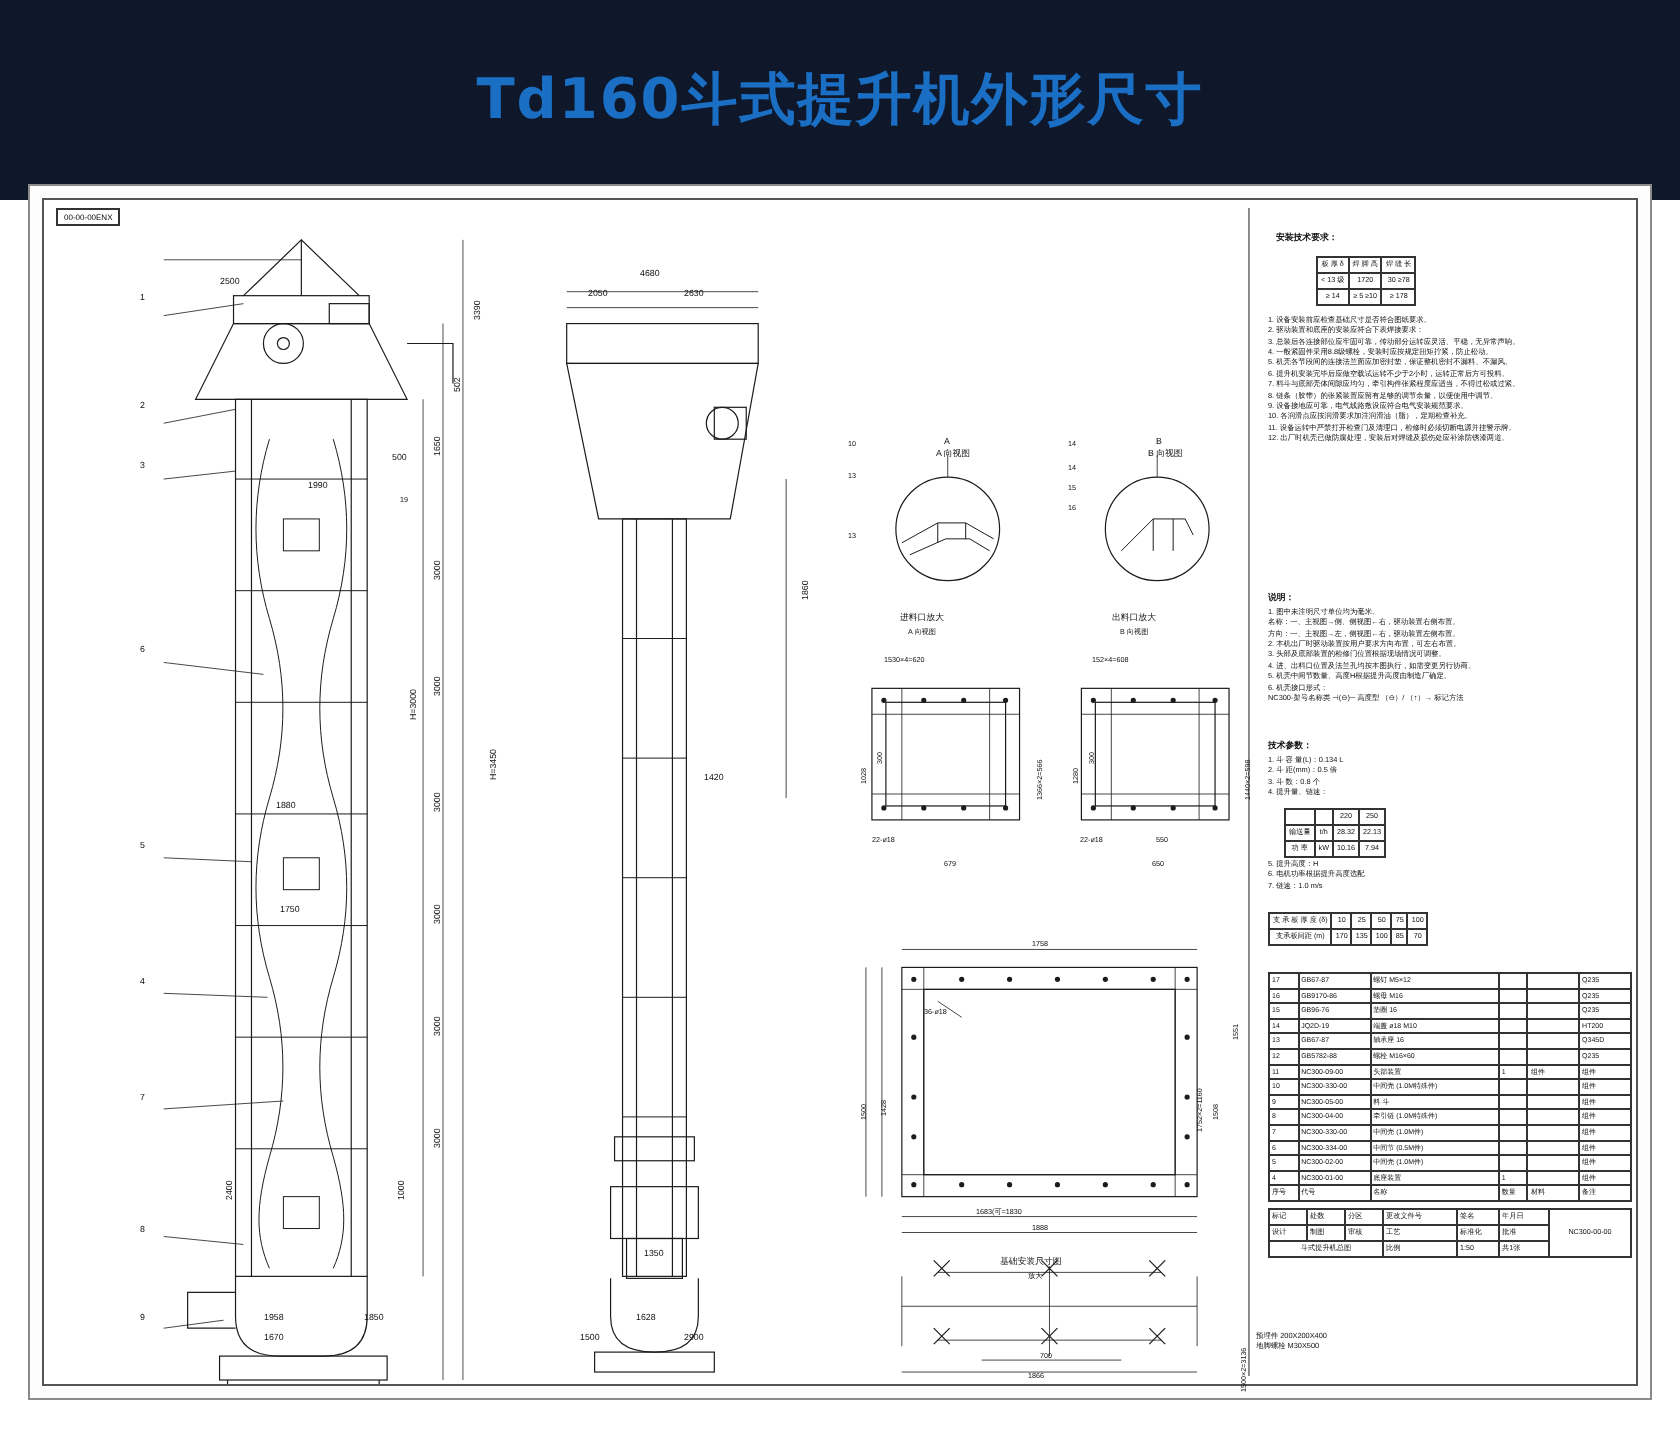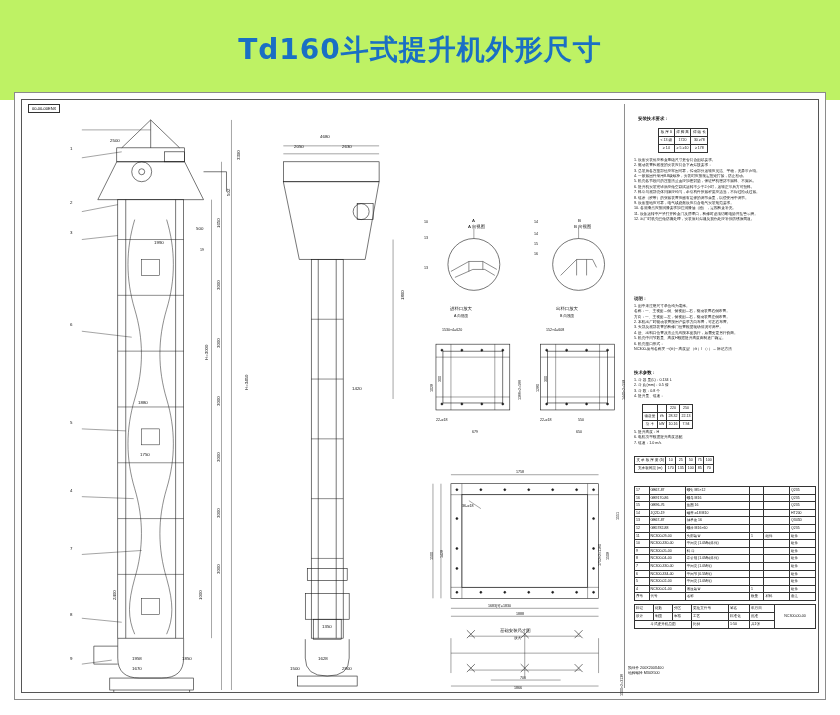--- a/index.html
+++ b/index.html
@@ -7,21 +7,21 @@
     width:840px;height:715px;
     background:#ffffff;
     font-family:"Liberation Sans", sans-serif;
     overflow:hidden;
     position:relative;
   }
   
   .title-bar{
     height:100px;
     display:flex;align-items:center;justify-content:center;
-    background:#bef264;
+    background:#0f172a;
   }
   .title-text{
     color:#1a6fc4;
     font-size:28px;
     font-weight:bold;
     letter-spacing:1px;
     font-family:"DejaVu Sans", sans-serif;
   }
   
   .drawing-wrap{

